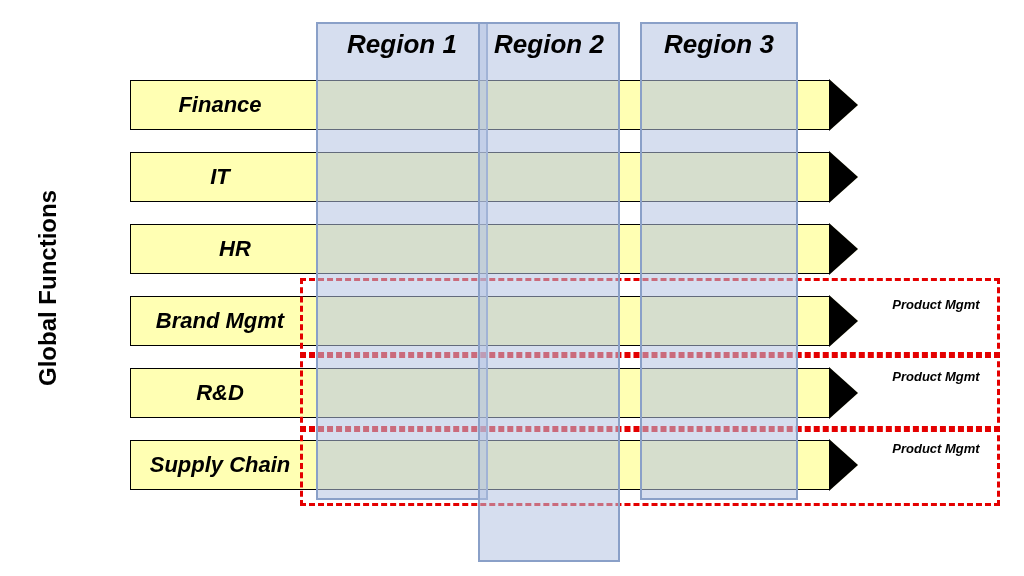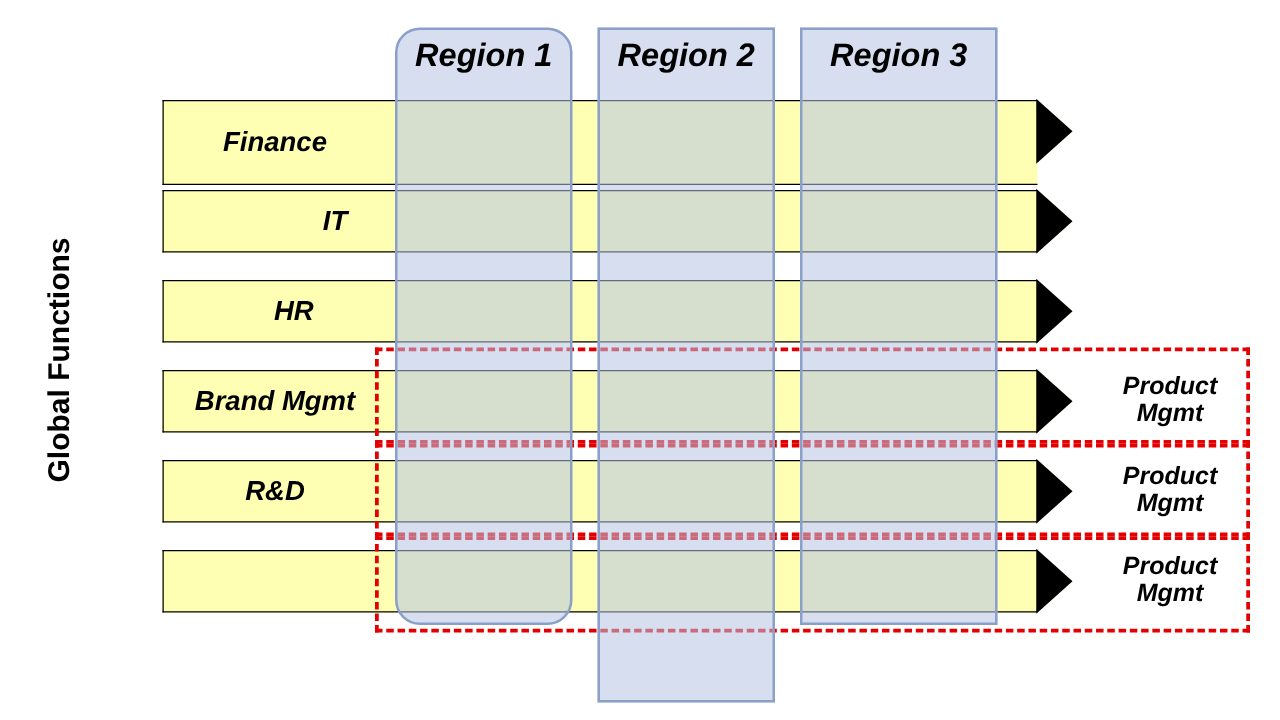--- a/index.html
+++ b/index.html
@@ -101,21 +101,21 @@
     font-style: italic;
     font-weight: 700;
     font-size: 26px;
     color: #000;
   }
   
   .prod-label {
     position: absolute;
     font-style: italic;
     font-weight: 700;
-    font-size: 20px;
+    font-size: 13px;
     text-align: center;
     line-height: 1.1;
     width: 120px;
   }
   
   .red-dash {
     position: absolute;
     border: 3px dashed #e40000;
     box-sizing: border-box;
     background: transparent;
@@ -123,31 +123,31 @@
 </style>
 </head>
 <body>
 
 <div class="canvas">
 
   <div class="vlabel">
     <span>Global Functions</span>
   </div>
 
-  <div class="arrow-row" id="row-0" style="left: 0px; top: 80px; width: 1024px; height: 68px; z-index: 1;">
+  <div class="arrow-row" id="row-0" style="left: 0px; top: 80px; width: 1024px; height: 50px; z-index: 1;">
     <div class="arrow-body" style="left: 130px; width: 700px;"></div>
     <div class="arrow-head" style="left: 830px; z-index: 2;"></div>
     <div class="arrow-label-cell" style="left: 130px; width: 180px;">
       <span class="arrow-label">Finance</span>
     </div>
   </div>
   <div class="arrow-row" id="row-1" style="left: 0px; top: 152px; width: 1024px; height: 50px; z-index: 1;">
     <div class="arrow-body" style="left: 130px; width: 700px;"></div>
     <div class="arrow-head" style="left: 830px; z-index: 2;"></div>
-    <div class="arrow-label-cell" style="left: 130px; width: 180px; padding-left: 48px;">
+    <div class="arrow-label-cell" style="left: 130px; width: 180px;">
       <span class="arrow-label">IT</span>
     </div>
   </div>
   <div class="arrow-row" id="row-2" style="left: 0px; top: 224px; width: 1024px; height: 50px; z-index: 1;">
     <div class="arrow-body" style="left: 130px; width: 700px;"></div>
     <div class="arrow-head" style="left: 830px; z-index: 2;"></div>
     <div class="arrow-label-cell" style="left: 145px; width: 180px;">
       <span class="arrow-label">HR</span>
     </div>
   </div>
@@ -161,27 +161,30 @@
   <div class="arrow-row" id="row-3" style="left: 0px; top: 296px; width: 1024px; height: 50px; z-index: 1;">
     <div class="arrow-body" style="left: 130px; width: 700px;"></div>
     <div class="arrow-head" style="left: 830px; z-index: 2;"></div>
     <div class="arrow-label-cell" style="left: 130px; width: 180px;">
       <span class="arrow-label">Brand Mgmt</span>
     </div>
   </div>
   <div class="arrow-row" id="row-5" style="left: 0px; top: 440px; width: 1024px; height: 50px; z-index: 1;">
     <div class="arrow-body" style="left: 130px; width: 700px;"></div>
     <div class="arrow-head" style="left: 830px; z-index: 2;"></div>
+    <div class="arrow-label-cell" style="left: 130px; width: 180px;">
+      <span class="arrow-label">Supply Chain</span>
+    </div>
   </div>
 
   <div class="red-dash" id="red-0" style="left: 300px; top: 278px; width: 700px; height: 80px; z-index: 5;"></div>
   <div class="red-dash" id="red-1" style="left: 300px; top: 352px; width: 700px; height: 80px; z-index: 5;"></div>
   <div class="red-dash" id="red-2" style="left: 300px; top: 426px; width: 700px; height: 80px; z-index: 5;"></div>
 
-  <div class="region-col" id="reg-0" style="left: 316px; top: 22px; width: 142px; height: 478px; z-index: 10; border-radius: 20px;">
+  <div class="region-col" id="reg-0" style="left: 316px; top: 22px; width: 172px; height: 478px; z-index: 10;">
     <div class="region-header">Region 1</div>
   </div>
   <div class="region-col" id="reg-1" style="left: 478px; top: 22px; width: 142px; height: 540px; z-index: 10;">
     <div class="region-header">Region 2</div>
   </div>
   <div class="region-col" id="reg-2" style="left: 640px; top: 22px; width: 158px; height: 478px; z-index: 10;">
     <div class="region-header">Region 3</div>
   </div>
 
   <div class="prod-label" id="prod-0" style="left: 876px; top: 298px; z-index: 20;">Product Mgmt</div>

